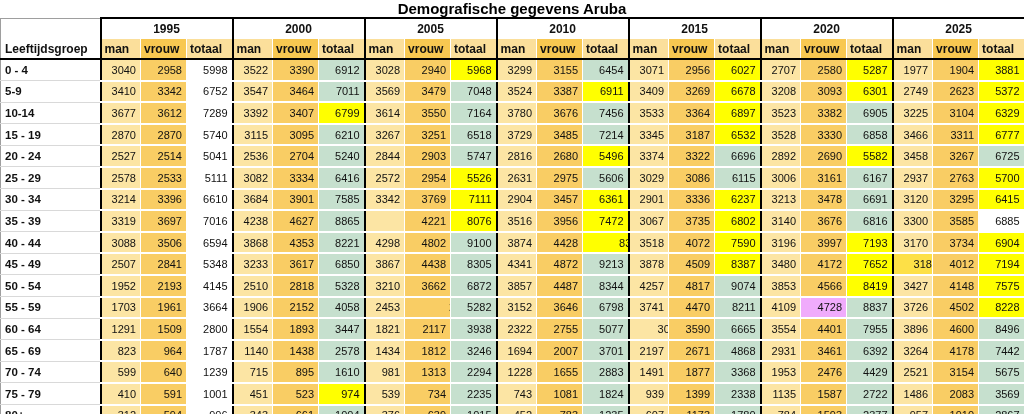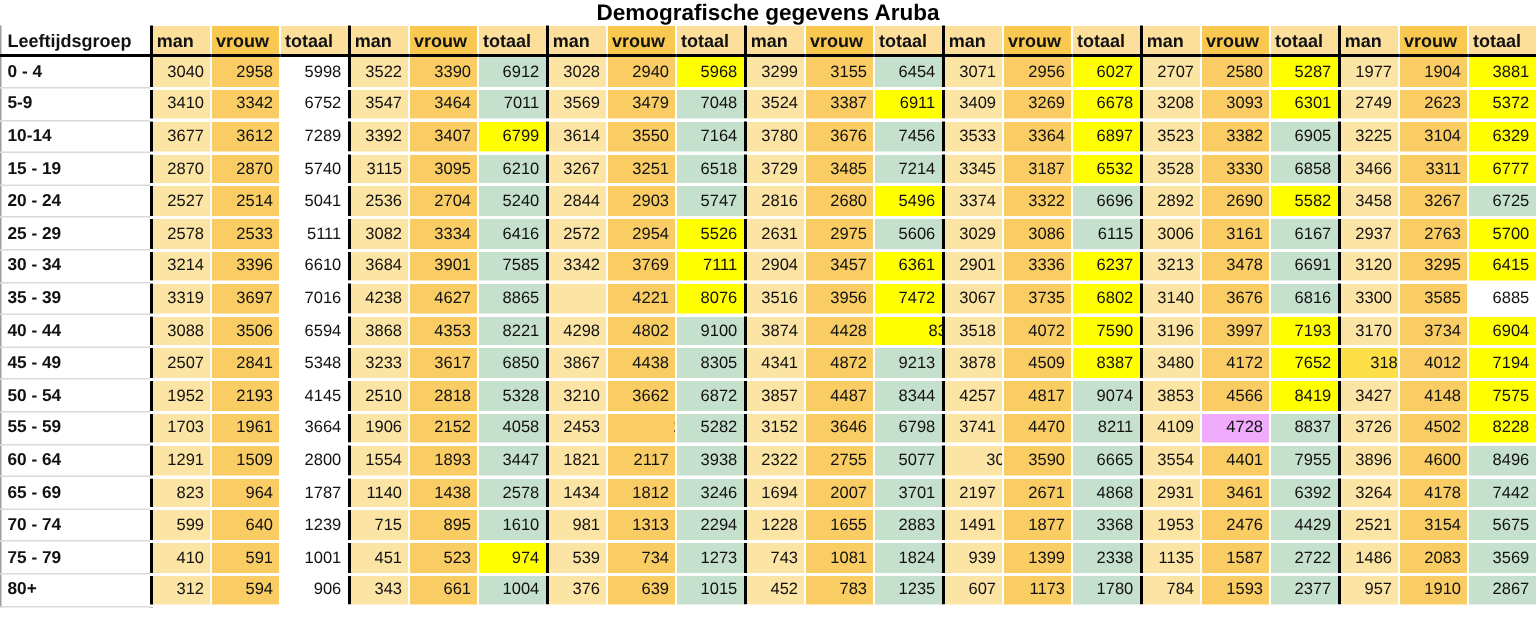--- a/index.html
+++ b/index.html
@@ -52,20 +52,30 @@
         <col style="width: 46px;">
         <col style="width: 46px;">
         <col style="width: 40px;">
         <col style="width: 46px;">
         <col style="width: 46px;">
         <col style="width: 40px;">
         <col style="width: 46px;">
         <col style="width: 46px;">
       </colgroup>
     <thead id="thead">
+        <tr class="year-row">
+          <th class="corner"></th>
+          <th class="g-start" colspan="3">1995</th>
+          <th class="g-start" colspan="3">2000</th>
+          <th class="g-start" colspan="3">2005</th>
+          <th class="g-start" colspan="3">2010</th>
+          <th class="g-start" colspan="3">2015</th>
+          <th class="g-start" colspan="3">2020</th>
+          <th class="g-start g-end" colspan="3">2025</th>
+        </tr>
         <tr class="sub-row">
           <th class="labelhead">Leeftijdsgroep</th>
           <th class="g-start vgrid" style="background-color: rgb(251, 223, 155);">man</th>
           <th class="vgrid" style="background-color: rgb(248, 200, 81);">vrouw</th>
           <th style="background-color: rgb(251, 223, 155);">totaal</th>
           <th class="g-start vgrid" style="background-color: rgb(251, 223, 155);">man</th>
           <th class="vgrid" style="background-color: rgb(248, 200, 81);">vrouw</th>
           <th style="background-color: rgb(251, 223, 155);">totaal</th>
           <th class="g-start vgrid" style="background-color: rgb(251, 223, 155);">man</th>
           <th class="vgrid" style="background-color: rgb(248, 200, 81);">vrouw</th>
@@ -448,21 +458,21 @@
         <tr class="body-row">
           <td class="agecell">75 - 79</td>
           <td class="num g-start vgrid" style="background-color: rgb(252, 229, 164);">410</td>
           <td class="num vgrid" style="background-color: rgb(249, 205, 100);">591</td>
           <td class="num" style="background-color: rgb(255, 255, 255);">1001</td>
           <td class="num g-start vgrid" style="background-color: rgb(252, 229, 164); margin-left: 36px;">451</td>
           <td class="num vgrid" style="background-color: rgb(249, 205, 100);">523</td>
           <td class="num" style="background-color: rgb(255, 255, 0);">974</td>
           <td class="num g-start vgrid" style="background-color: rgb(252, 229, 164);">539</td>
           <td class="num vgrid" style="background-color: rgb(249, 205, 100);">734</td>
-          <td class="num" style="background-color: rgb(198, 224, 206);">1273</td>
+          <td class="num" style="background-color: rgb(198, 224, 206);">2235</td>
           <td class="num g-start vgrid" style="background-color: rgb(252, 229, 164);">743</td>
           <td class="num vgrid" style="background-color: rgb(249, 205, 100);">1081</td>
           <td class="num" style="background-color: rgb(198, 224, 206);">1824</td>
           <td class="num g-start vgrid" style="background-color: rgb(252, 229, 164);">939</td>
           <td class="num vgrid" style="background-color: rgb(249, 205, 100);">1399</td>
           <td class="num" style="background-color: rgb(198, 224, 206);">2338</td>
           <td class="num g-start vgrid" style="background-color: rgb(252, 229, 164);">1135</td>
           <td class="num vgrid" style="background-color: rgb(249, 205, 100);">1587</td>
           <td class="num" style="background-color: rgb(198, 224, 206);">2722</td>
           <td class="num g-start vgrid" style="background-color: rgb(252, 229, 164);">1486</td>

